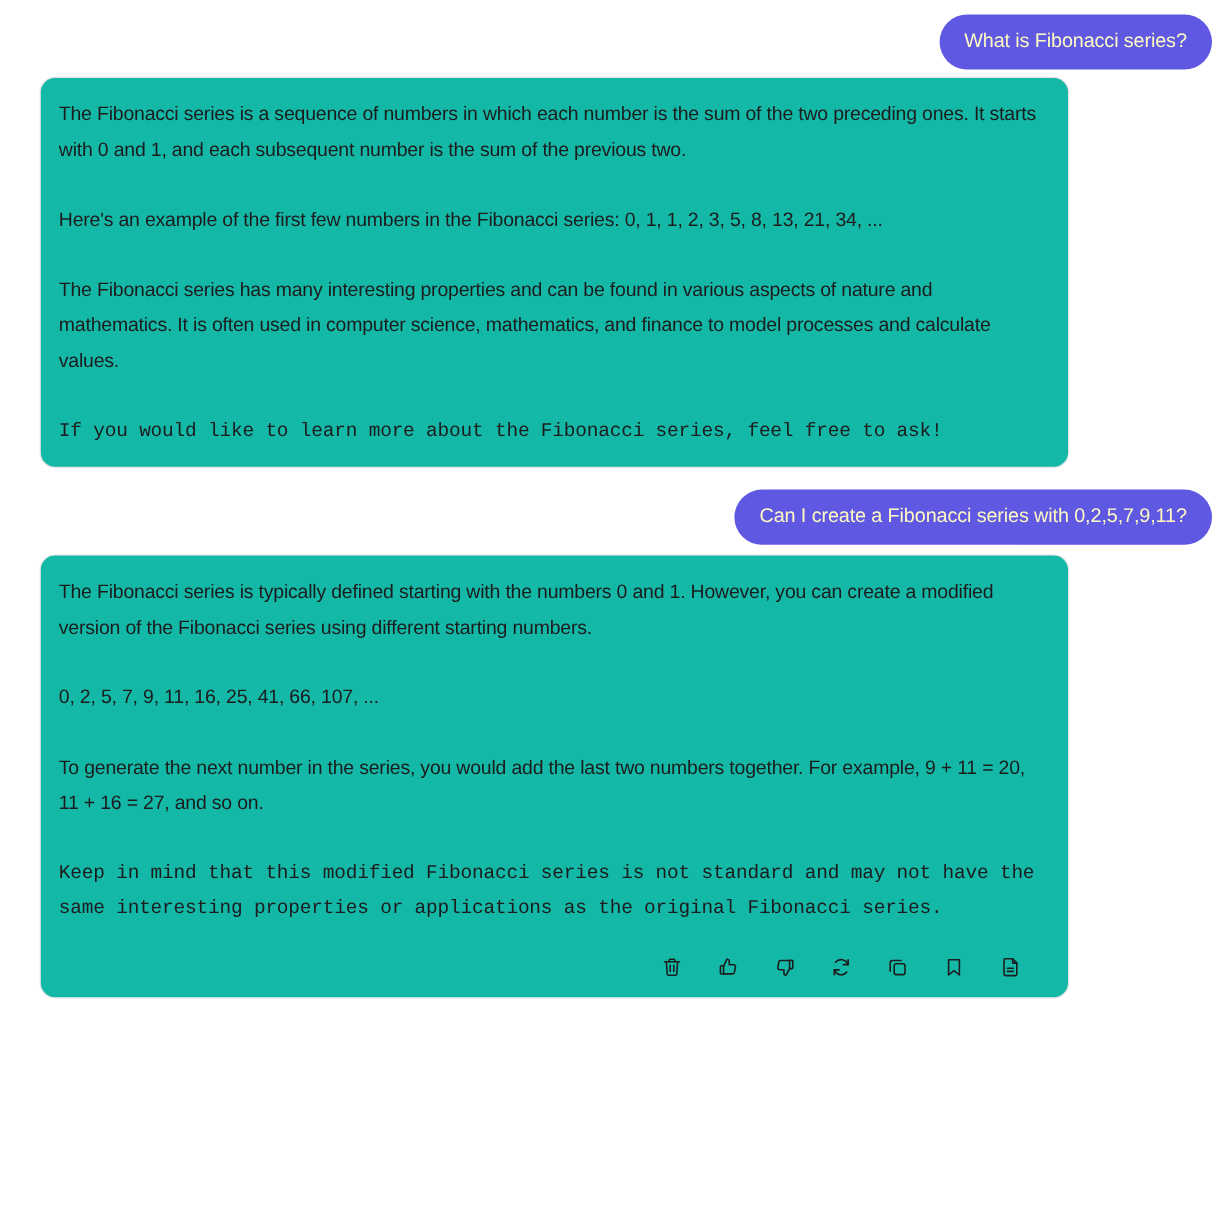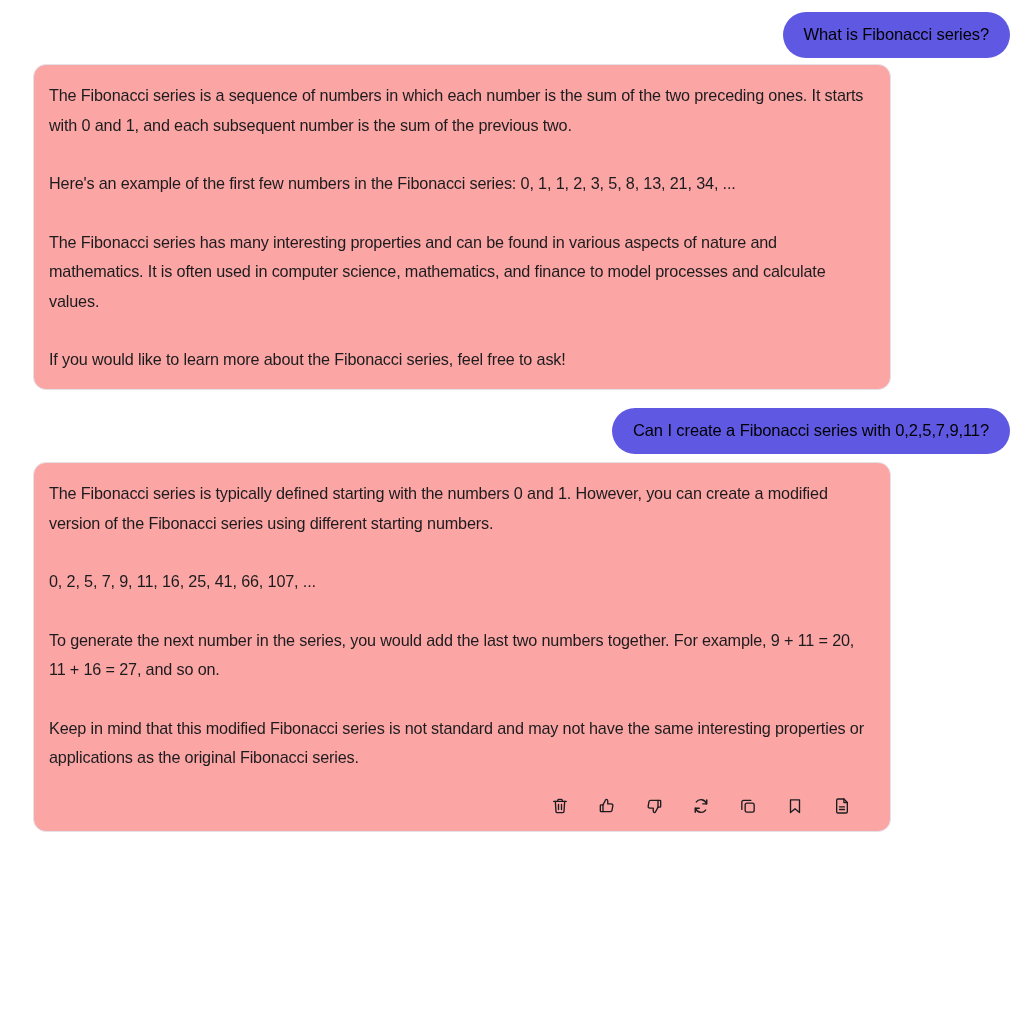--- a/index.html
+++ b/index.html
@@ -24,47 +24,48 @@
   .msg-row {
     display: flex;
     width: 100%;
   }
   .msg-row.user { justify-content: flex-end; }
   .msg-row.assistant { justify-content: flex-start; }
 
   
   .user-bubble {
     background: #5f58e2;
-    color: #000000;
+    color: #fef9c3;
     border-radius: 24px;
     padding: 11px 21px 13px 21px;
     font-size: 16.5px;
     line-height: 22px;
     letter-spacing: -0.1px;
     max-width: 620px;
     white-space: nowrap;
   }
 
   
   .assistant-bubble {
-    background: #fca5a5;
+    background: #14b8a6;
     border: 1px solid #e3e3e6;
     border-radius: 13px;
     padding: 16px 20px 14px 15px;
     width: 858px;
     color: #1c1c1e;
     font-size: 16.2px;
     line-height: 29.5px;
     letter-spacing: -0.15px;
   }
   .assistant-bubble p {
     margin: 0 0 29px 0;
   }
   .assistant-bubble p:last-of-type {
     margin-bottom: 0;
+    font-family: Liberation Mono, monospace;
   }
 
   
   .actions {
     display: flex;
     justify-content: flex-end;
     align-items: center;
     gap: 25px;
     margin-top: 22px;
     padding-right: 17px;

